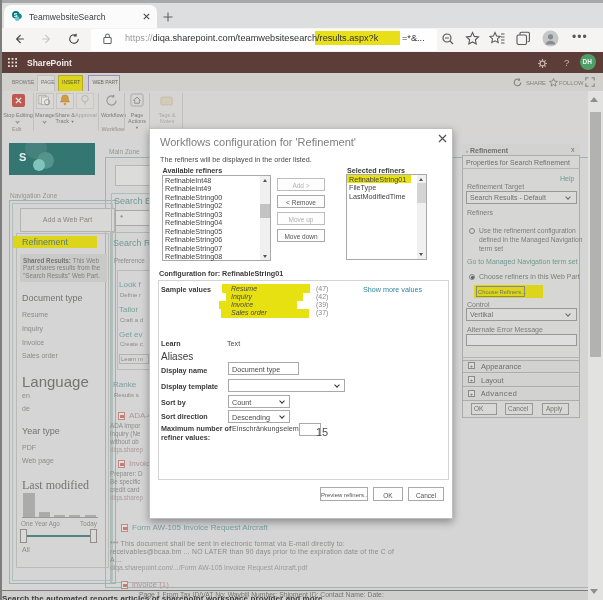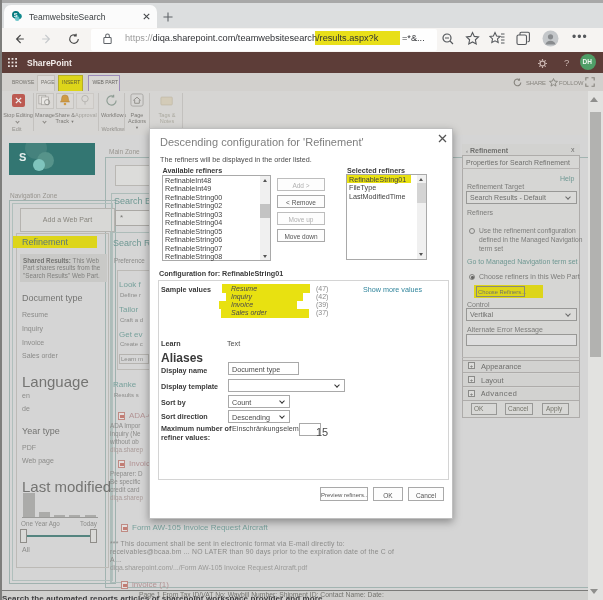--- a/index.html
+++ b/index.html
@@ -195,21 +195,21 @@
 <div class="a" style="left:22px;top:311px;font-size:7px;color:#8b8b89;">Resume</div>
 <div class="a" style="left:22px;top:325px;font-size:7px;color:#8b8b89;">Inquiry</div>
 <div class="a" style="left:22px;top:339px;font-size:7px;color:#8b8b89;">Invoice</div>
 <div class="a" style="left:22px;top:352px;font-size:7px;color:#8b8b89;">Sales order</div>
 <div class="a" style="left:22px;top:373px;font-size:15px;color:#747472;">Language</div>
 <div class="a" style="left:22px;top:392px;font-size:7px;color:#8b8b89;">en</div>
 <div class="a" style="left:22px;top:405px;font-size:7px;color:#8b8b89;">de</div>
 <div class="a" style="left:22px;top:426px;font-size:9px;color:#747472;">Year type</div>
 <div class="a" style="left:22px;top:444px;font-size:7px;color:#8b8b89;">PDF</div>
 <div class="a" style="left:22px;top:457px;font-size:7px;color:#8b8b89;">Web page</div>
-<div class="a" style="left:22px;top:478px;font-size:15px;color:#747472;">Last modified</div>
+<div class="a" style="left:22px;top:478px;font-size:12px;color:#747472;font-family:Liberation Serif, serif;">Last modified</div>
 
 <div class="a" style="left:23px;top:493px;width:12px;height:24px;background:#ababa9;"></div>
 <div class="a" style="left:39px;top:512px;width:11px;height:5px;background:#ababa9;"></div>
 <div class="a" style="left:54px;top:515px;width:11px;height:2px;background:#ababa9;"></div>
 <div class="a" style="left:69px;top:515px;width:11px;height:2px;background:#ababa9;"></div>
 <div class="a" style="left:85px;top:515px;width:11px;height:2px;background:#ababa9;"></div>
 <div class="a" style="left:22px;top:517px;width:76px;height:0;border-top:1px solid #9a9a98;"></div>
 <div class="a" style="left:21px;top:520px;font-size:6.3px;color:#8b8b89;">One Year Ago</div>
 <div class="a" style="left:80px;top:520px;font-size:6.3px;color:#8b8b89;">Today</div>
 
@@ -317,21 +317,21 @@
 <div class="a" style="left:139px;top:591px;font-size:6.8px;color:#74746f;">Page 1 From Tax ID/VAT No: Waybill Number: Shipment ID: Contact Name: Date:</div>
 
 <div class="a" style="left:588px;top:91px;width:15px;height:509px;background:#e2e2e0;"></div>
 <div class="a" style="left:590px;top:97px;width:0px;height:0px;border-left:4px solid transparent;border-right:4px solid transparent;border-bottom:5px solid #8f8f8d;"></div>
 <div class="a" style="left:590px;top:112px;width:11px;height:245px;background:#b2b2b0;"></div>
 <div class="a" style="left:590px;top:589px;width:0px;height:0px;border-left:4px solid transparent;border-right:4px solid transparent;border-top:5px solid #8f8f8d;"></div>
 
 <div class="a" style="left:0;top:0;width:2px;height:600px;background:#7e7e7c;"></div>
 
 <div class="a" style="left:149px;top:128px;width:304px;height:391px;background:#ffffff;border:1px solid #bfbfbf;box-shadow:0 3px 8px rgba(0,0,0,0.35);"></div>
-<div class="a" style="left:160px;top:136px;font-size:11px;color:#7e7e7e;">Descending configuration for 'Refinement'</div>
+<div class="a" style="left:160px;top:136px;font-size:11px;color:#7e7e7e;">Workflows configuration for 'Refinement'</div>
 <svg class="a" style="left:438px;top:134px;" width="9" height="9" viewBox="0 0 9 9">
     <path d="M1 1 L8 8 M8 1 L1 8" stroke="#555" stroke-width="1.3"></path>
   </svg>
 <div class="a" style="left:160px;top:155px;font-size:7.2px;color:#4a4a4a;">The refiners will be displayed in the order listed.</div>
 <div class="a" style="left:162.5px;top:166px;font-size:7.2px;font-weight:bold;color:#3a3a3a;">Available refiners</div>
 <div class="a" style="left:347px;top:165.5px;font-size:7.2px;font-weight:bold;color:#3a3a3a;">Selected refiners</div>
 
 <div class="a" style="left:162px;top:175px;width:109px;height:86px;background:#fff;border:1px solid #a9a9a9;"></div>
 <div class="a" style="left:165px;top:177px;font-size:7.2px;line-height:8.45px;color:#3f3f3f;">RefinableInt48<br>RefinableInt49<br>RefinableString00<br>RefinableString02<br>RefinableString03<br>RefinableString04<br>RefinableString05<br>RefinableString06<br>RefinableString07<br>RefinableString08</div>
 <div class="a" style="left:260px;top:176px;width:10px;height:84px;background:#f0f0f0;"></div>
@@ -357,21 +357,21 @@
 <div class="a" style="left:161px;top:285px;font-size:7.2px;font-weight:bold;color:#3a3a3a;">Sample values</div>
 <div class="a" style="left:222px;top:284px;width:88px;height:8.5px;background:#e8e111;"></div>
 <div class="a" style="left:226px;top:292.5px;width:77px;height:8.5px;background:#e8e111;"></div>
 <div class="a" style="left:219px;top:300.5px;width:78px;height:8.5px;background:#e8e111;"></div>
 <div class="a" style="left:221px;top:308.5px;width:88px;height:9px;background:#e8e111;"></div>
 <div class="a" style="left:231px;top:285px;font-size:7px;font-style:italic;color:#4a4a4a;line-height:8.1px;">Resume<br>Inquiry<br>Invoice<br>Sales order</div>
 <div class="a" style="left:316px;top:285px;font-size:7px;color:#8a8a8a;line-height:8.1px;">(47)<br>(42)<br>(39)<br>(37)</div>
 <div class="a" style="left:363px;top:285px;font-size:7.2px;color:#31859c;">Show more values</div>
 <div class="a" style="left:161px;top:339px;font-size:7.2px;font-weight:bold;color:#3a3a3a;">Learn</div>
 <div class="a" style="left:227px;top:339px;font-size:7.2px;color:#4a4a4a;">Text</div>
-<div class="a" style="left:161px;top:351px;font-size:12px;font-weight:bold;color:#3a3a3a;">Aliases</div>
+<div class="a" style="left:161px;top:351px;font-size:10px;font-weight:normal;color:#3a3a3a;">Aliases</div>
 <div class="a" style="left:161px;top:366px;font-size:7.2px;font-weight:bold;color:#3a3a3a;">Display name</div>
 <div class="a" style="left:228px;top:362px;width:71px;height:13px;background:#fff;border:1px solid #a9a9a9;"></div>
 <div class="a" style="left:232px;top:365px;font-size:7.2px;color:#4a4a4a;">Document type</div>
 <div class="a" style="left:161px;top:382px;font-size:7.2px;font-weight:bold;color:#3a3a3a;">Display template</div>
 <div class="a" style="left:228px;top:379px;width:117px;height:13px;background:#fff;border:1px solid #a9a9a9;"></div>
 <div class="a" style="left:232px;top:382px;font-size:7.2px;color:#4a4a4a;margin-top:42px;">Einschränkungselement</div>
 <div class="chev" style="left:335px;top:383px;"></div>
 <div class="a" style="left:161px;top:398px;font-size:7.2px;font-weight:bold;color:#3a3a3a;">Sort by</div>
 <div class="a" style="left:228px;top:395px;width:62px;height:13px;background:#fff;border:1px solid #a9a9a9;"></div>
 <div class="a" style="left:232px;top:398px;font-size:7.2px;color:#4a4a4a;">Count</div>

